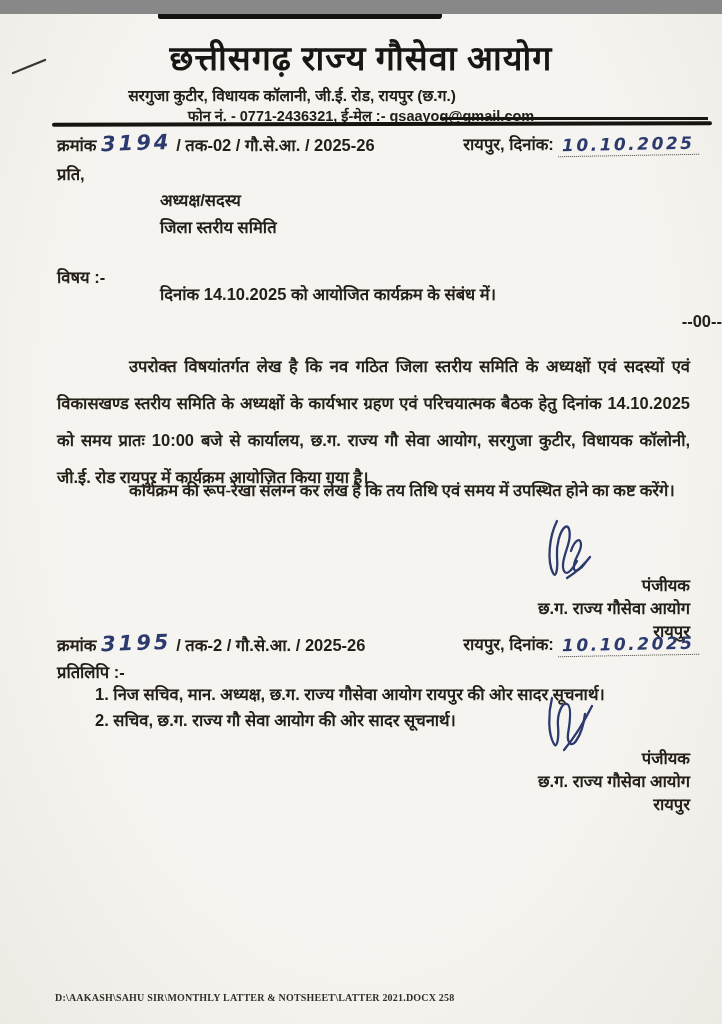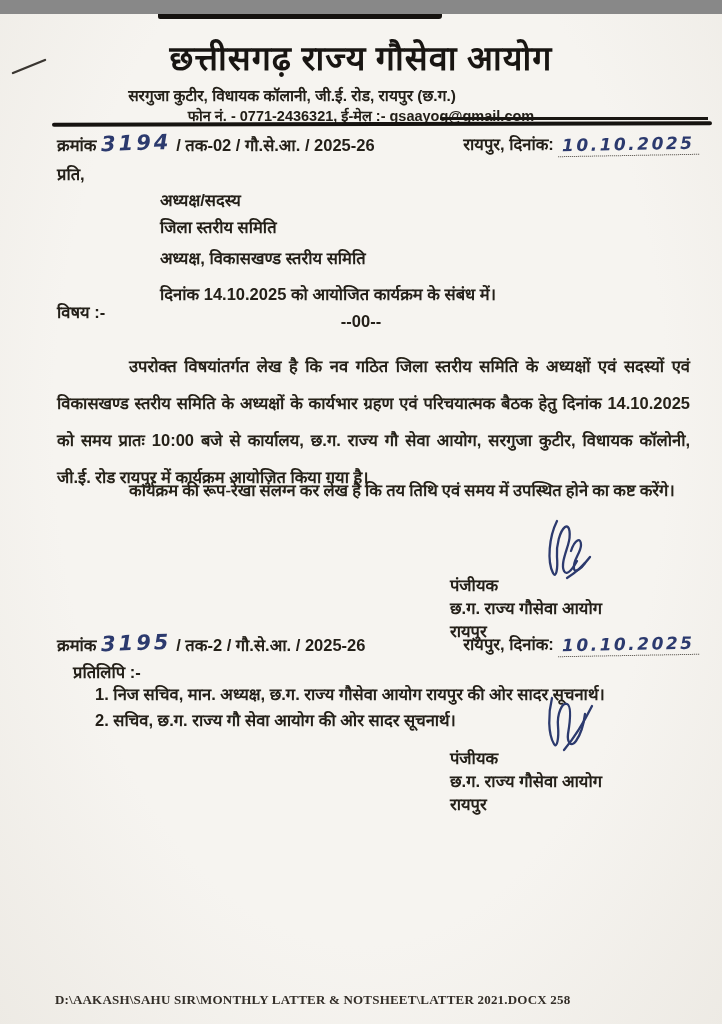--- a/index.html
+++ b/index.html
@@ -29,22 +29,22 @@
   .bold{font-weight:bold;}
   .pt{font-size:16.5px;font-weight:600;color:#242019;}
   .hand{font-family:"DejaVu Sans",sans-serif;font-style:italic;color:#2c3a6e;}
   .hand-num{font-size:21px;letter-spacing:3px;display:inline-block;transform:rotate(-2deg) translateY(-1px);font-weight:600;}
   .hand-date{font-size:17px;letter-spacing:2.5px;display:inline-block;transform:rotate(-1deg);
     border-bottom:1.5px dotted #4a453e;padding:0 4px 1px 4px;font-weight:600;}
   .refrow{display:flex;justify-content:space-between;align-items:flex-end;}
   .para{left:57px;width:633px;font-size:16.5px;font-weight:600;line-height:37px;
     text-align:justify;color:#262219;}
   .indent{text-indent:72px;}
-  .sigblock{width:240px;text-align:left;font-weight:bold;font-size:16.5px;color:#242019;line-height:23px;}
-  .footer{left:55px;top:978px;font-size:13px;font-weight:bold;letter-spacing:0.2px;
+  .sigblock{width:240px;text-align:right;font-weight:bold;font-size:16.5px;color:#242019;line-height:23px;}
+  .footer{left:55px;top:978px;font-size:10px;font-weight:bold;letter-spacing:0.2px;
     font-family:"Liberation Serif","DejaVu Serif",serif;color:#332e28;}
   svg.ink{overflow:visible;}
   svg.ink path{fill:none;stroke:#2c3a6e;stroke-width:2.3;stroke-linecap:round;stroke-linejoin:round;}
   svg.tick path{fill:none;stroke:#3a3631;stroke-width:2.4;stroke-linecap:round;}
 </style>
 </head>
 <body>
 
 <div class="page">
 
@@ -67,25 +67,24 @@
     </div>
     <div class="pt" style="padding-right:8px;">
       <span class="bold">रायपुर, दिनांक:</span>
       <span class="hand hand-date">10.10.2025</span>
     </div>
   </div>
 
   <div class="abs pt" style="left:57px;top:148px;">प्रति,</div>
   <div class="abs pt" style="left:160px;top:174px;">अध्यक्ष/सदस्य</div>
   <div class="abs pt" style="left:160px;top:201px;text-align:center;">जिला स्तरीय समिति</div>
-  <div class="abs pt" style="left:160px;top:232px;">अध्यक्ष, विकासखण्ड स्तरीय समिति</div>
 
-  <div class="abs pt bold" style="left:57px;top:286px;text-align:right;">विषय :-</div>
+  <div class="abs pt bold" style="left:57px;top:251px;text-align:right;">विषय :-</div>
   <div class="abs pt" style="left:160px;top:268px;">दिनांक 14.10.2025 को आयोजित कार्यक्रम के संबंध में।</div>
-  <div class="abs pt bold" style="left:0;top:298px;width:722px;text-align:center;">--00--</div>
+  <div class="abs pt bold" style="left:0;top:298px;width:722px;text-align:right;">--00--</div>
 
   <div class="abs para indent" style="top:334px;">उपरोक्त विषयांतर्गत लेख है कि नव गठित जिला स्तरीय समिति के अध्यक्षों एवं सदस्यों एवं विकासखण्ड स्तरीय समिति के अध्यक्षों के कार्यभार ग्रहण एवं परिचयात्मक बैठक हेतु दिनांक 14.10.2025 को समय प्रातः 10:00 बजे से कार्यालय, छ.ग. राज्य गौ सेवा आयोग, सरगुजा कुटीर, विधायक कॉलोनी, जी.ई. रोड रायपुर में कार्यक्रम आयोजित किया गया है।</div>
   <div class="abs para indent" style="top:458px;font-family:Liberation Serif, serif;">कार्यक्रम की रूप-रेखा संलग्न कर लेख है कि तय तिथि एवं समय में उपस्थित होने का कष्ट करेंगे।</div>
 
   <svg class="abs ink" style="left:527px;top:503px;" width="80" height="68" viewBox="0 0 80 68">
     <path d="M30,4 C22,20 20,44 26,56 C29,62 31,52 30,40 C29,28 33,14 38,10 C43,7 44,18 41,28 C38,38 34,48 37,54 C40,60 47,50 50,44"></path>
     <path d="M44,34 C48,22 54,20 54,28 C54,36 45,44 47,52 C48,56 54,52 58,46"></path>
     <path d="M63,40 C57,48 48,56 40,61"></path>
   </svg>
   <div class="abs sigblock" style="left:450px;top:560px;">
@@ -99,21 +98,21 @@
       <span class="bold">क्रमांक</span>
       <span class="hand hand-num">3195</span>
       <span class="bold">/ तक-2 / गौ.से.आ. / 2025-26</span>
     </div>
     <div class="pt" style="padding-right:8px;">
       <span class="bold">रायपुर, दिनांक:</span>
       <span class="hand hand-date">10.10.2025</span>
     </div>
   </div>
 
-  <div class="abs pt bold" style="left:73px;top:646px;">प्रतिलिपि :-</div>
+  <div class="abs pt bold" style="left:57px;top:646px;">प्रतिलिपि :-</div>
   <div class="abs pt" style="left:95px;top:668px;width:560px;">
     <span>1.</span>
     <span>निज सचिव, मान. अध्यक्ष, छ.ग. राज्य गौसेवा आयोग रायपुर की ओर सादर सूचनार्थ।</span>
   </div>
   <div class="abs pt" style="left:95px;top:694px;width:560px;">
     <span>2.</span>
     <span>सचिव, छ.ग. राज्य गौ सेवा आयोग की ओर सादर सूचनार्थ।</span>
   </div>
 
   <svg class="abs ink" style="left:532px;top:678px;" width="76" height="64" viewBox="0 0 76 64">

